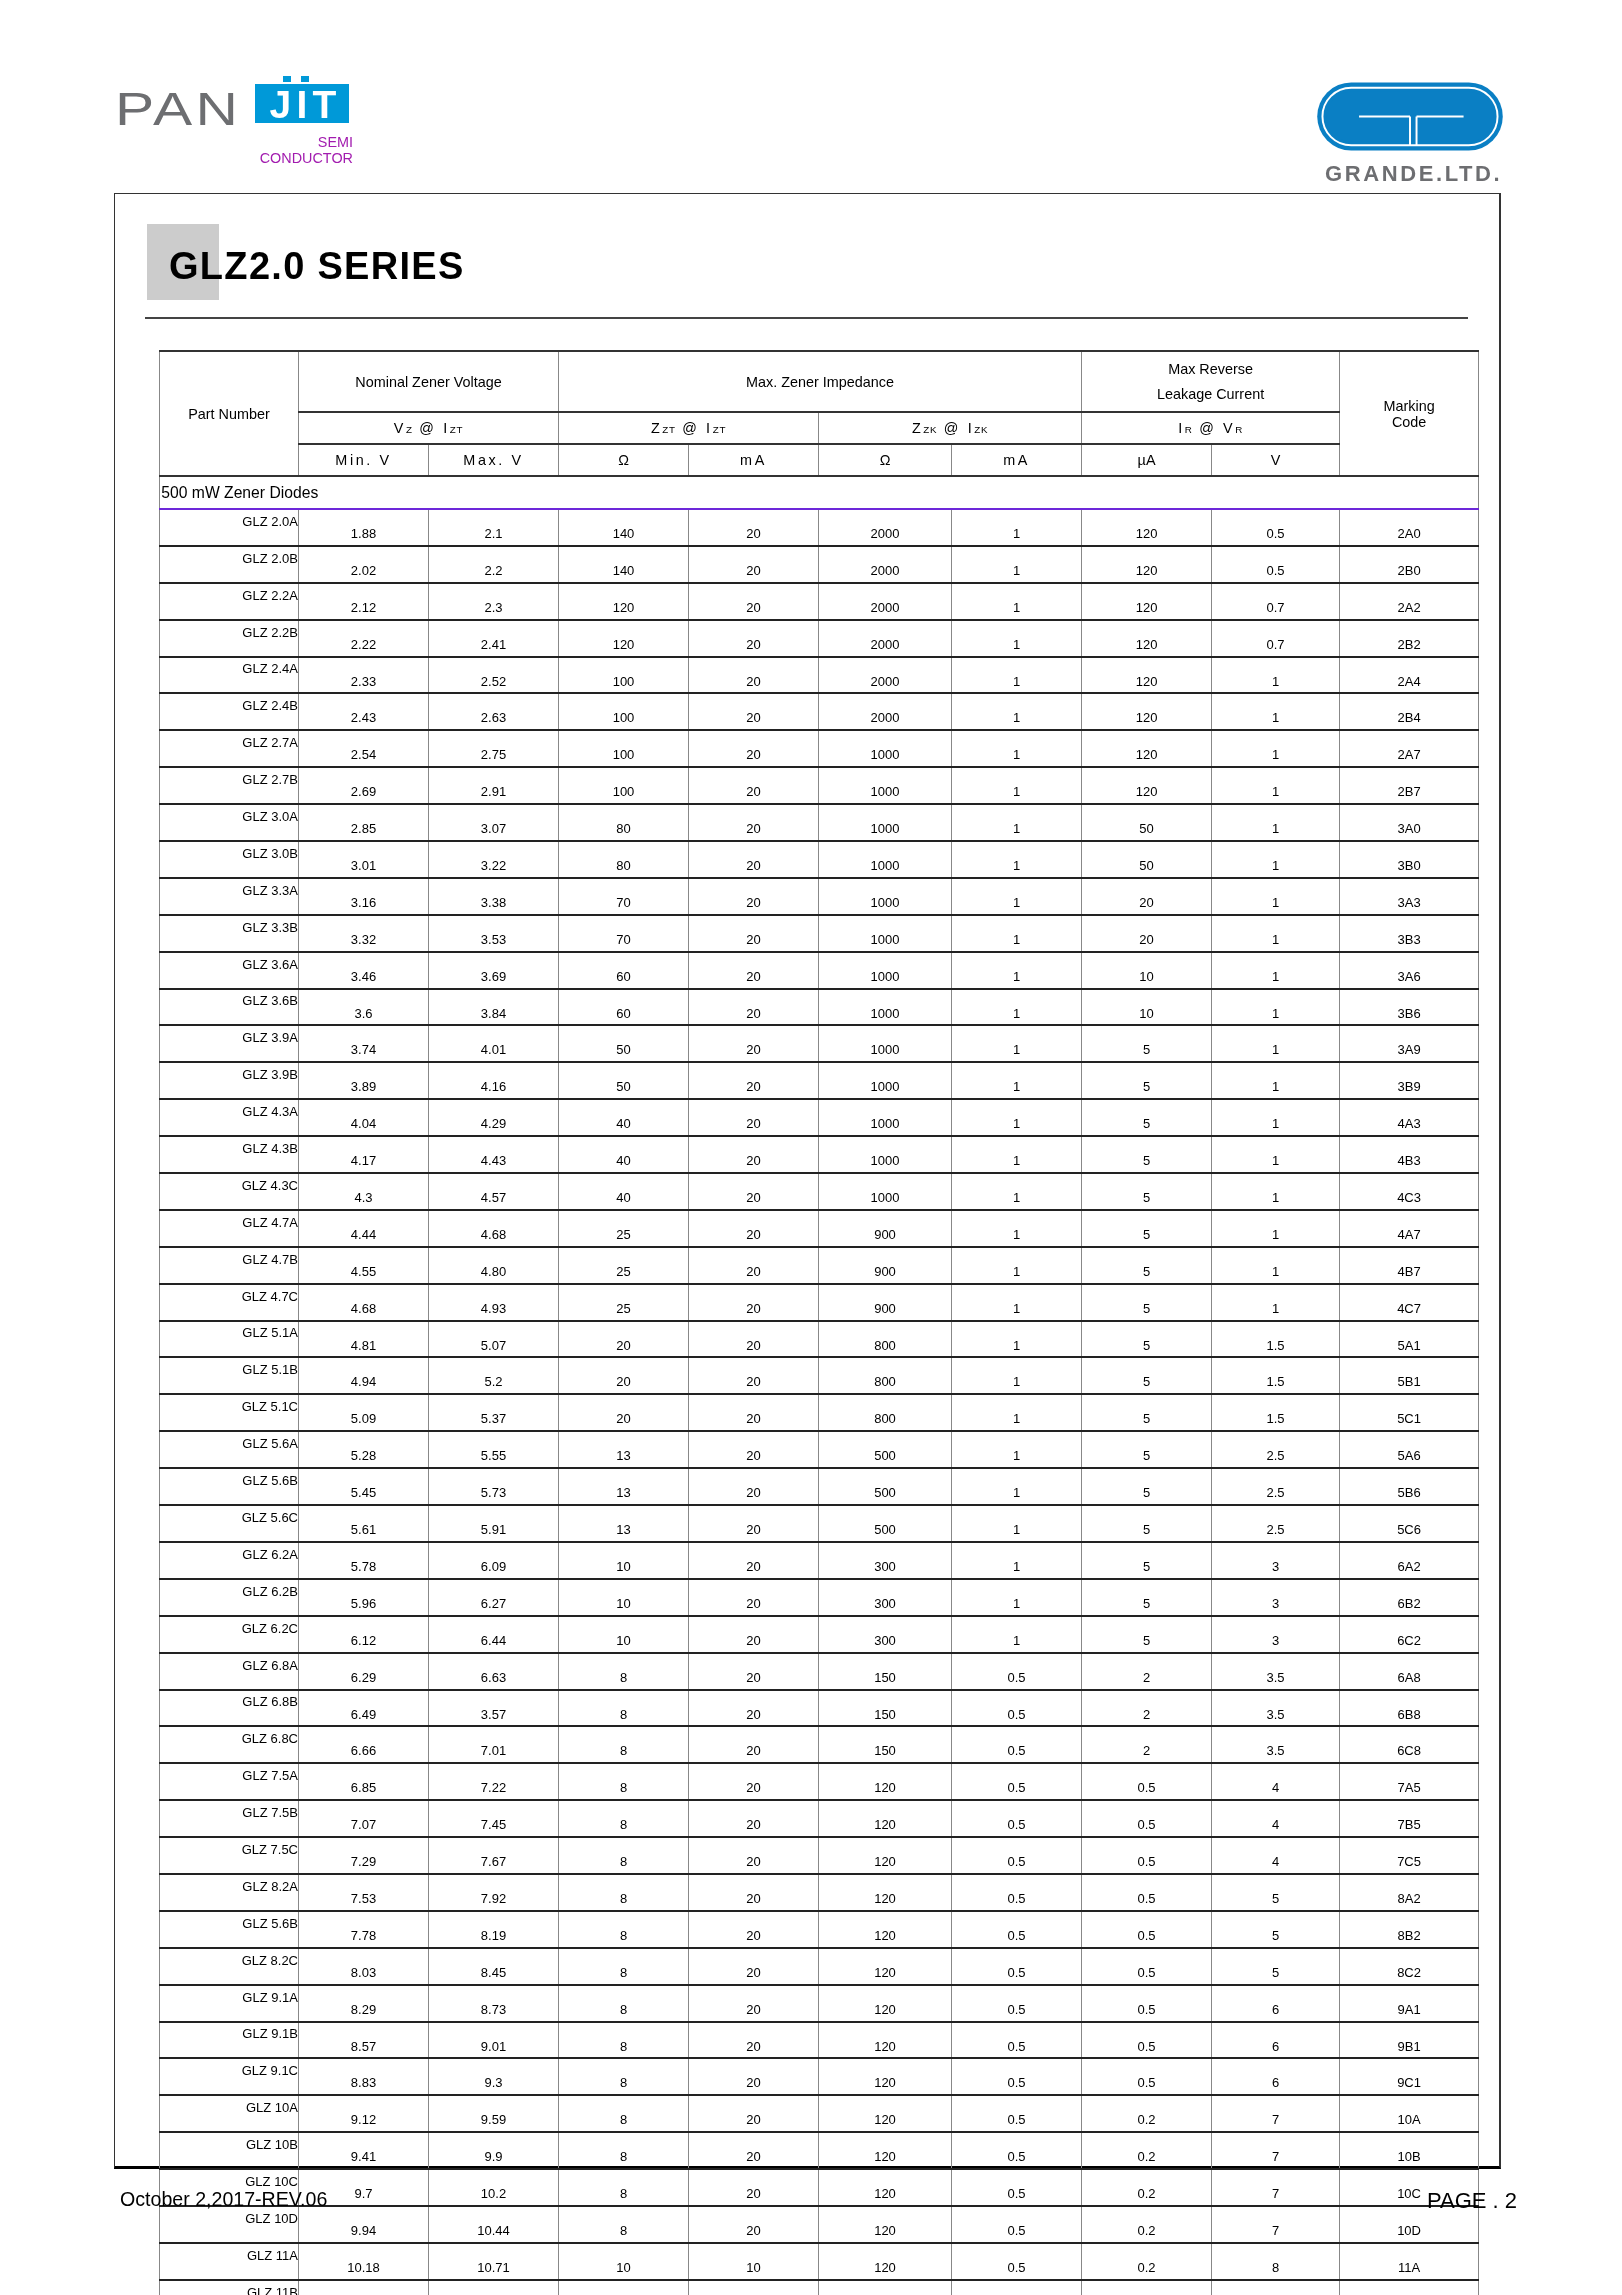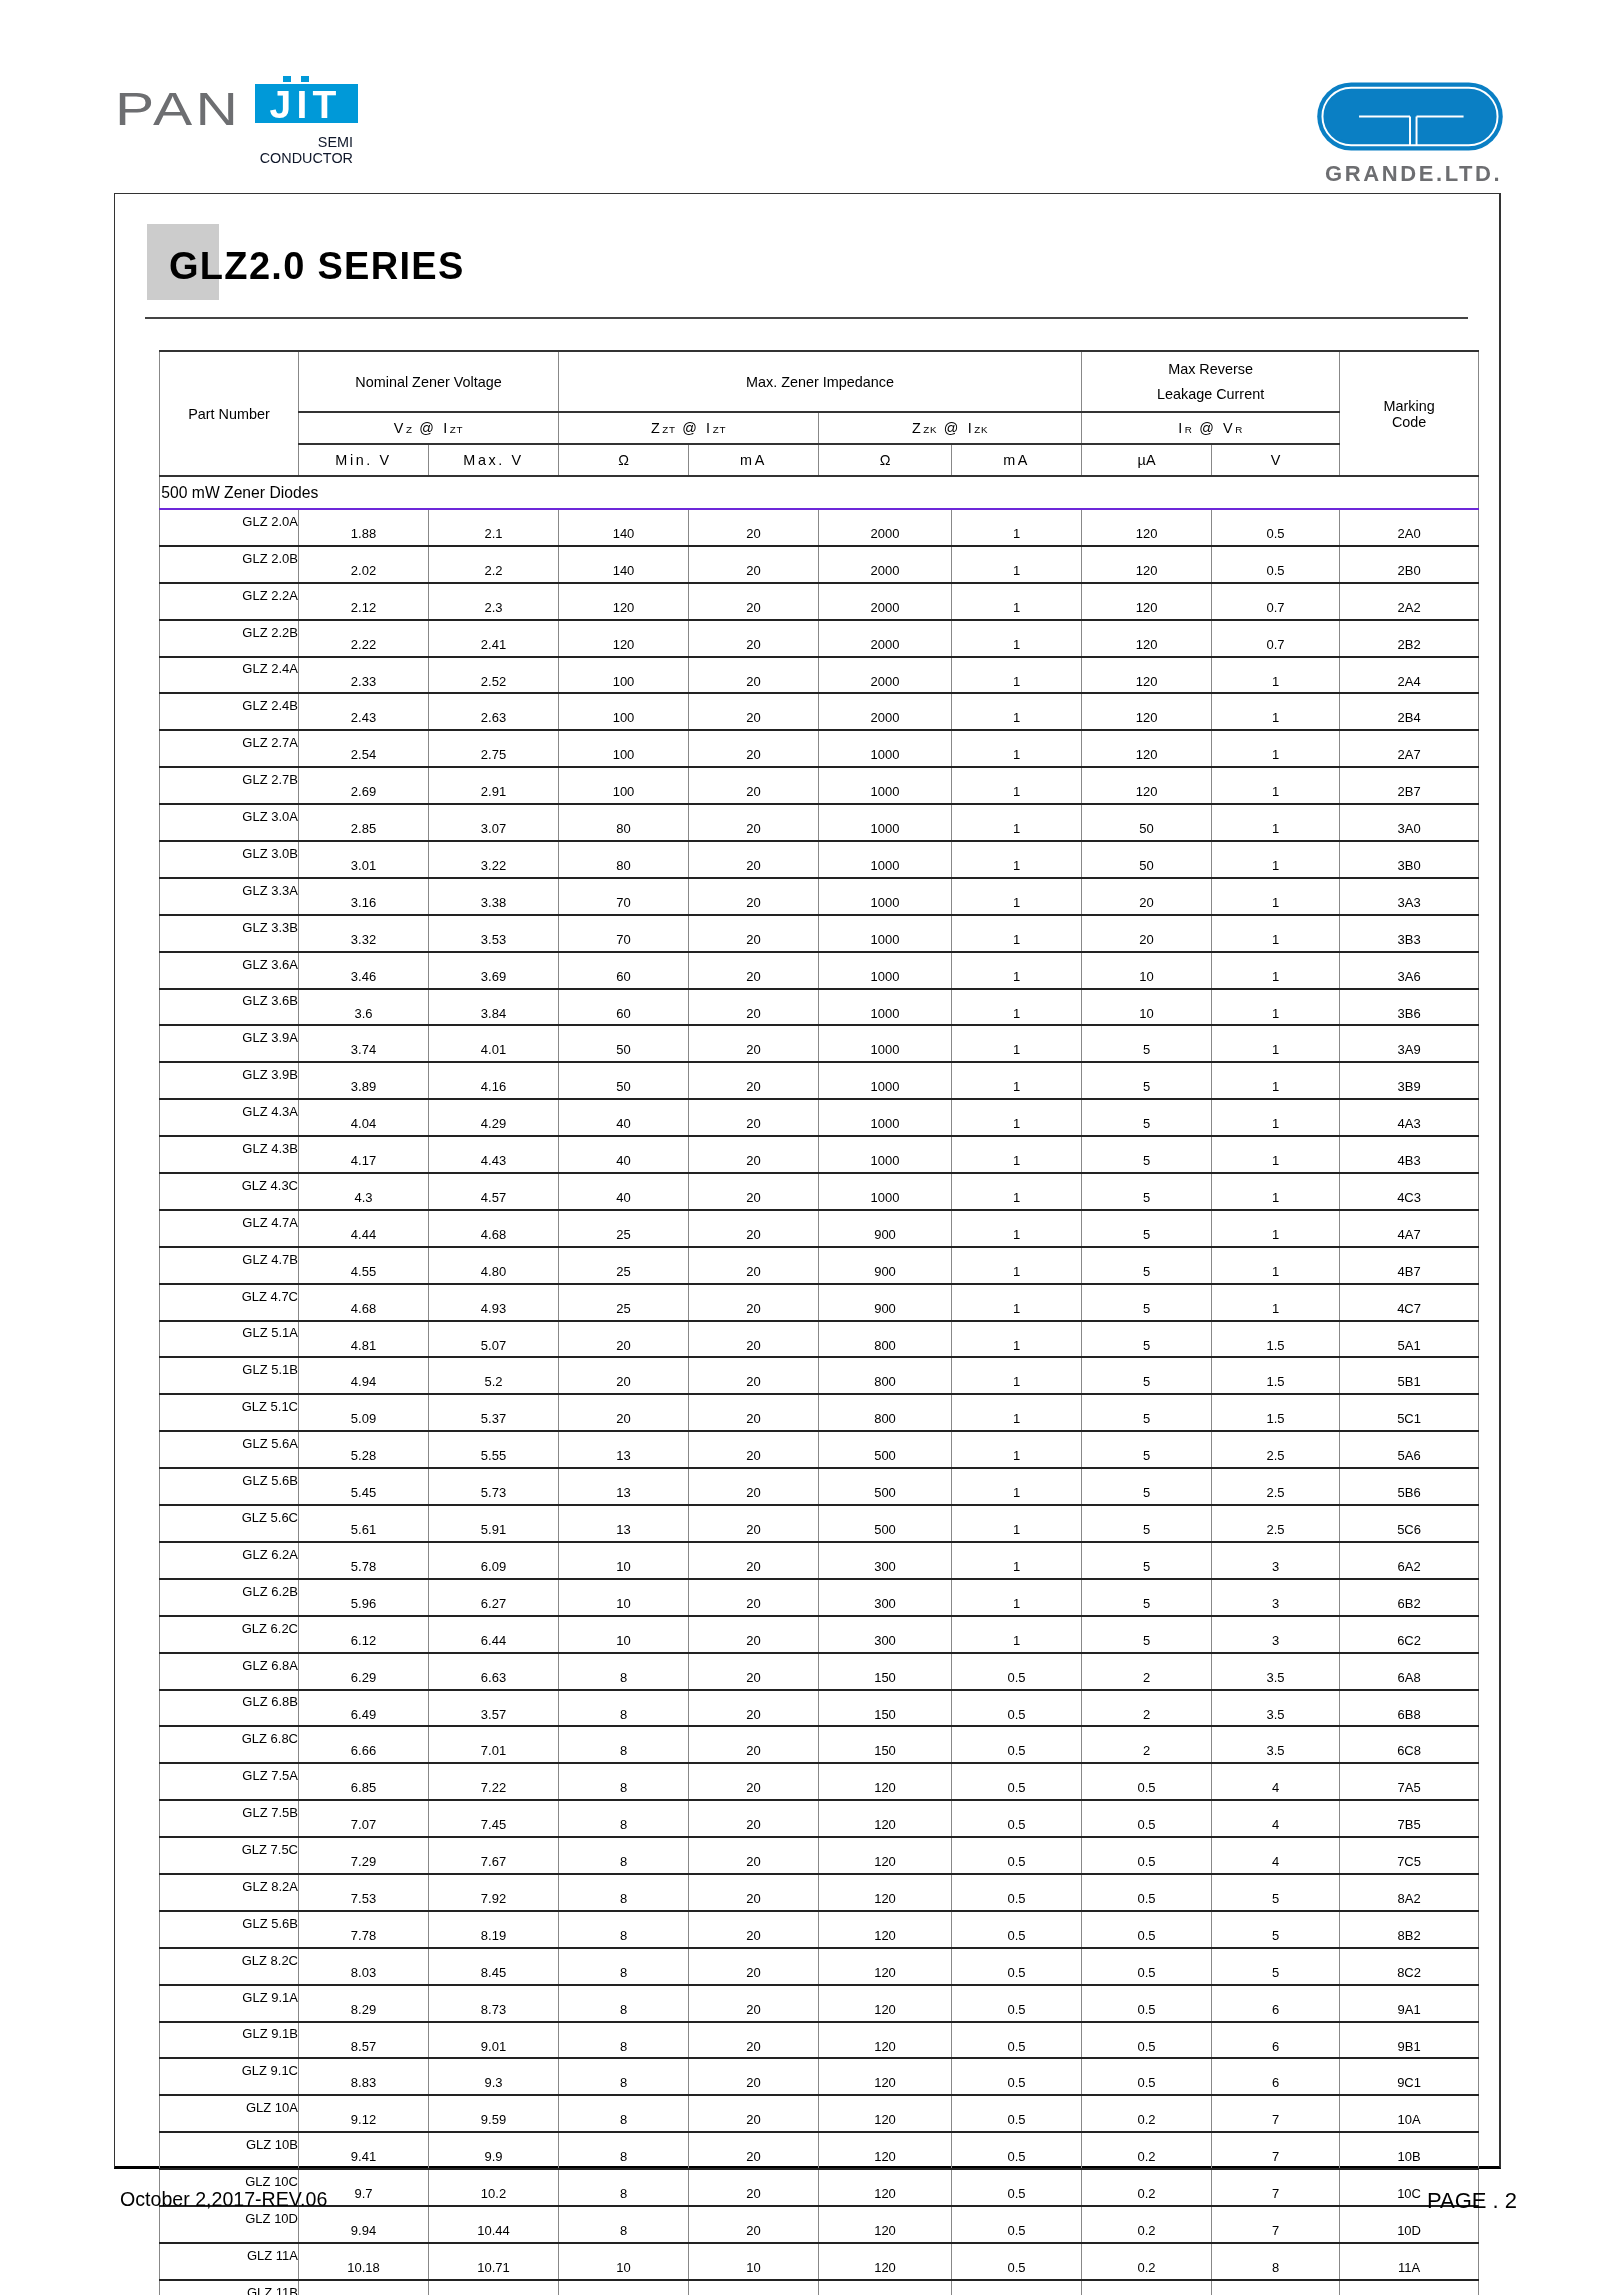--- a/index.html
+++ b/index.html
@@ -3,27 +3,27 @@
 <meta charset="utf-8">
 <style>
   html, body { margin: 0; padding: 0; background: #ffffff; }
   body { width: 1622px; height: 2295px; position: relative; overflow: hidden;
          font-family: "Liberation Sans", sans-serif; color: #000; }
 
   
   .panjit { position: absolute; left: 111px; top: 72px; width: 242px; height: 98px; }
   .panjit .pan { position: absolute; left: 3.9px; top: 13px; font-size: 47px; font-weight: normal;
                  letter-spacing: 2.6px; color: #6d6e71; line-height: 1; transform: scaleX(1.25); transform-origin: left top; }
-  .panjit .jit-box { position: absolute; left: 46px; top: 11.8px; width: 103px; height: 39px; background: #0099d8;
+  .panjit .jit-box { position: absolute; left: 46px; top: 11.8px; width: 94px; height: 39px; background: #0099d8;
                      left: 144px; }
   .panjit .jit { position: absolute; left: 0; top: 0; width: 101px; text-align: center; font-size: 39px; font-weight: bold;
                  color: #fff; line-height: 41px; letter-spacing: 5.2px; }
   .panjit .dots { position: absolute; left: 172px; top: 3.9px; width: 33px; height: 9.2px; }
   .panjit .dots span { position: absolute; top: 0; width: 7.9px; height: 6.5px; background: #0099d8; }
-  .panjit .semi { position: absolute; right: 0; top: 63px; font-size: 14.4px; color: #0f172a; text-align: right; line-height: 15.7px; }
+  .panjit .semi { position: absolute; right: 0; top: 63px; font-size: 14.4px; color: #a21caf; text-align: right; line-height: 15.7px; }
 
   .grande { position: absolute; left: 1312px; top: 77px; width: 203px; height: 111px; text-decoration: underline; }
   .grande svg { position: absolute; left: 0; top: 0; }
   .grande .gtext { position: absolute; left: 13px; top: 84px; font-size: 22px; font-weight: bold; color: #6d6e71;
                    letter-spacing: 2.6px; white-space: nowrap; }
 
   
   .frame { position: absolute; left: 114px; top: 193px; width: 1387px; height: 1976px;
            border: 1.3px solid #333; border-bottom: 3.3px solid #000; border-right: 2px solid #333; box-sizing: border-box; }
   .title-block { position: absolute; left: 147px; top: 224px; width: 72px; height: 76px; background: #cccccc; }

